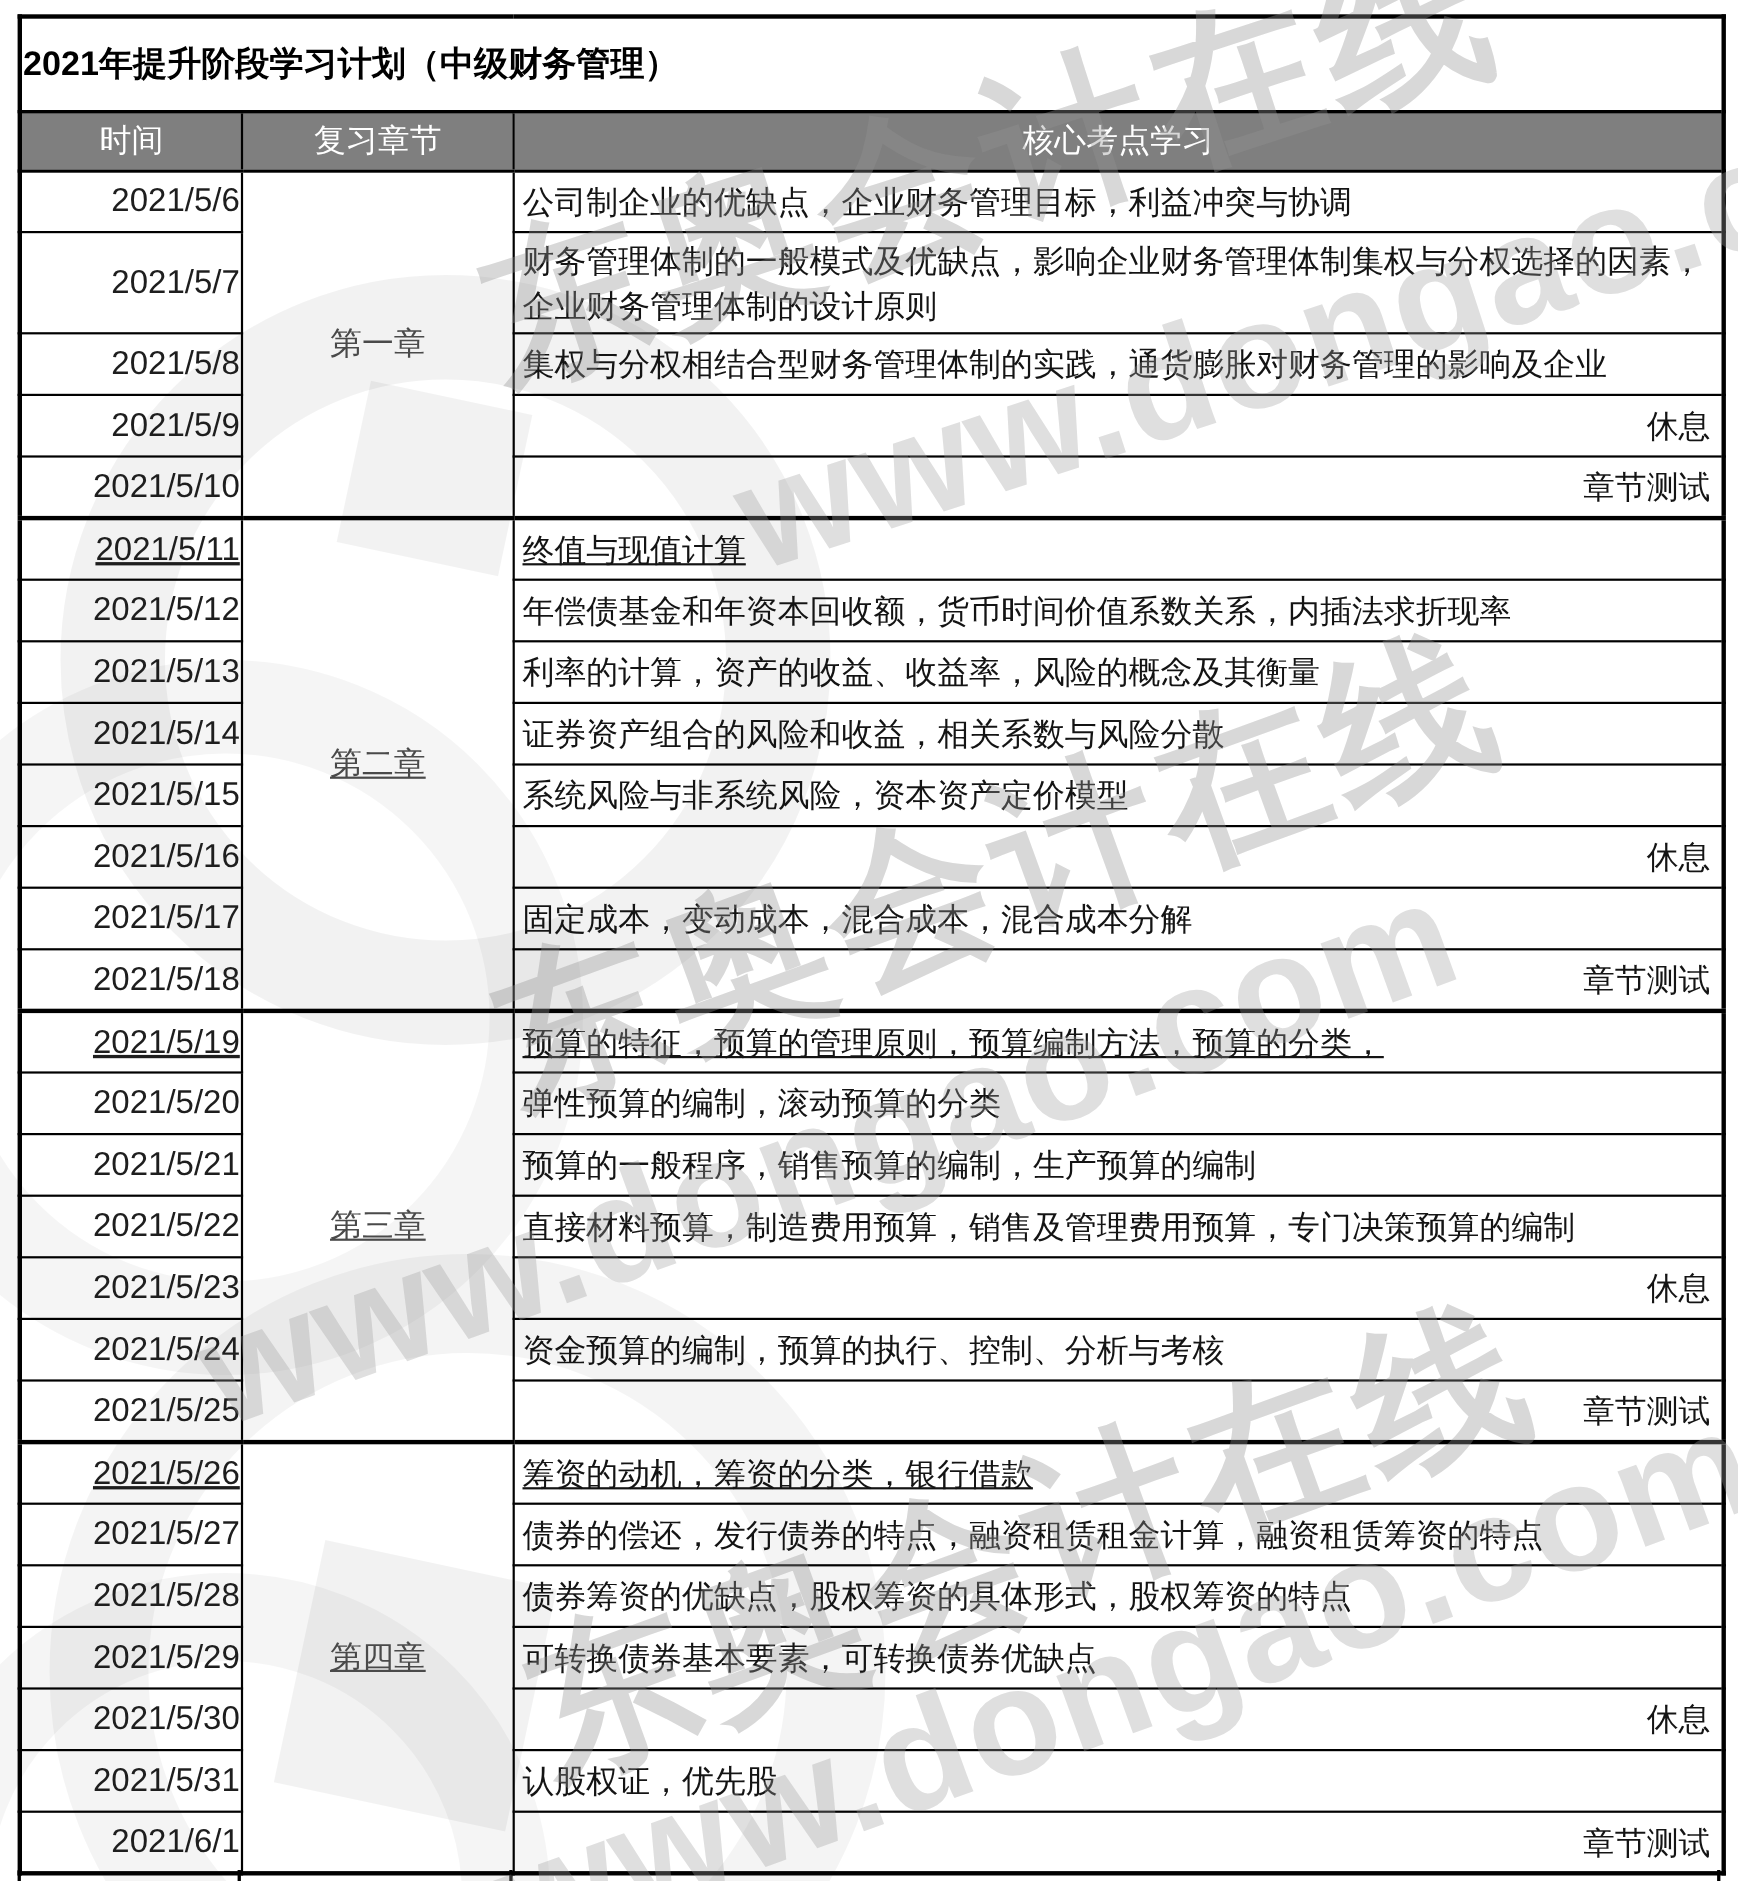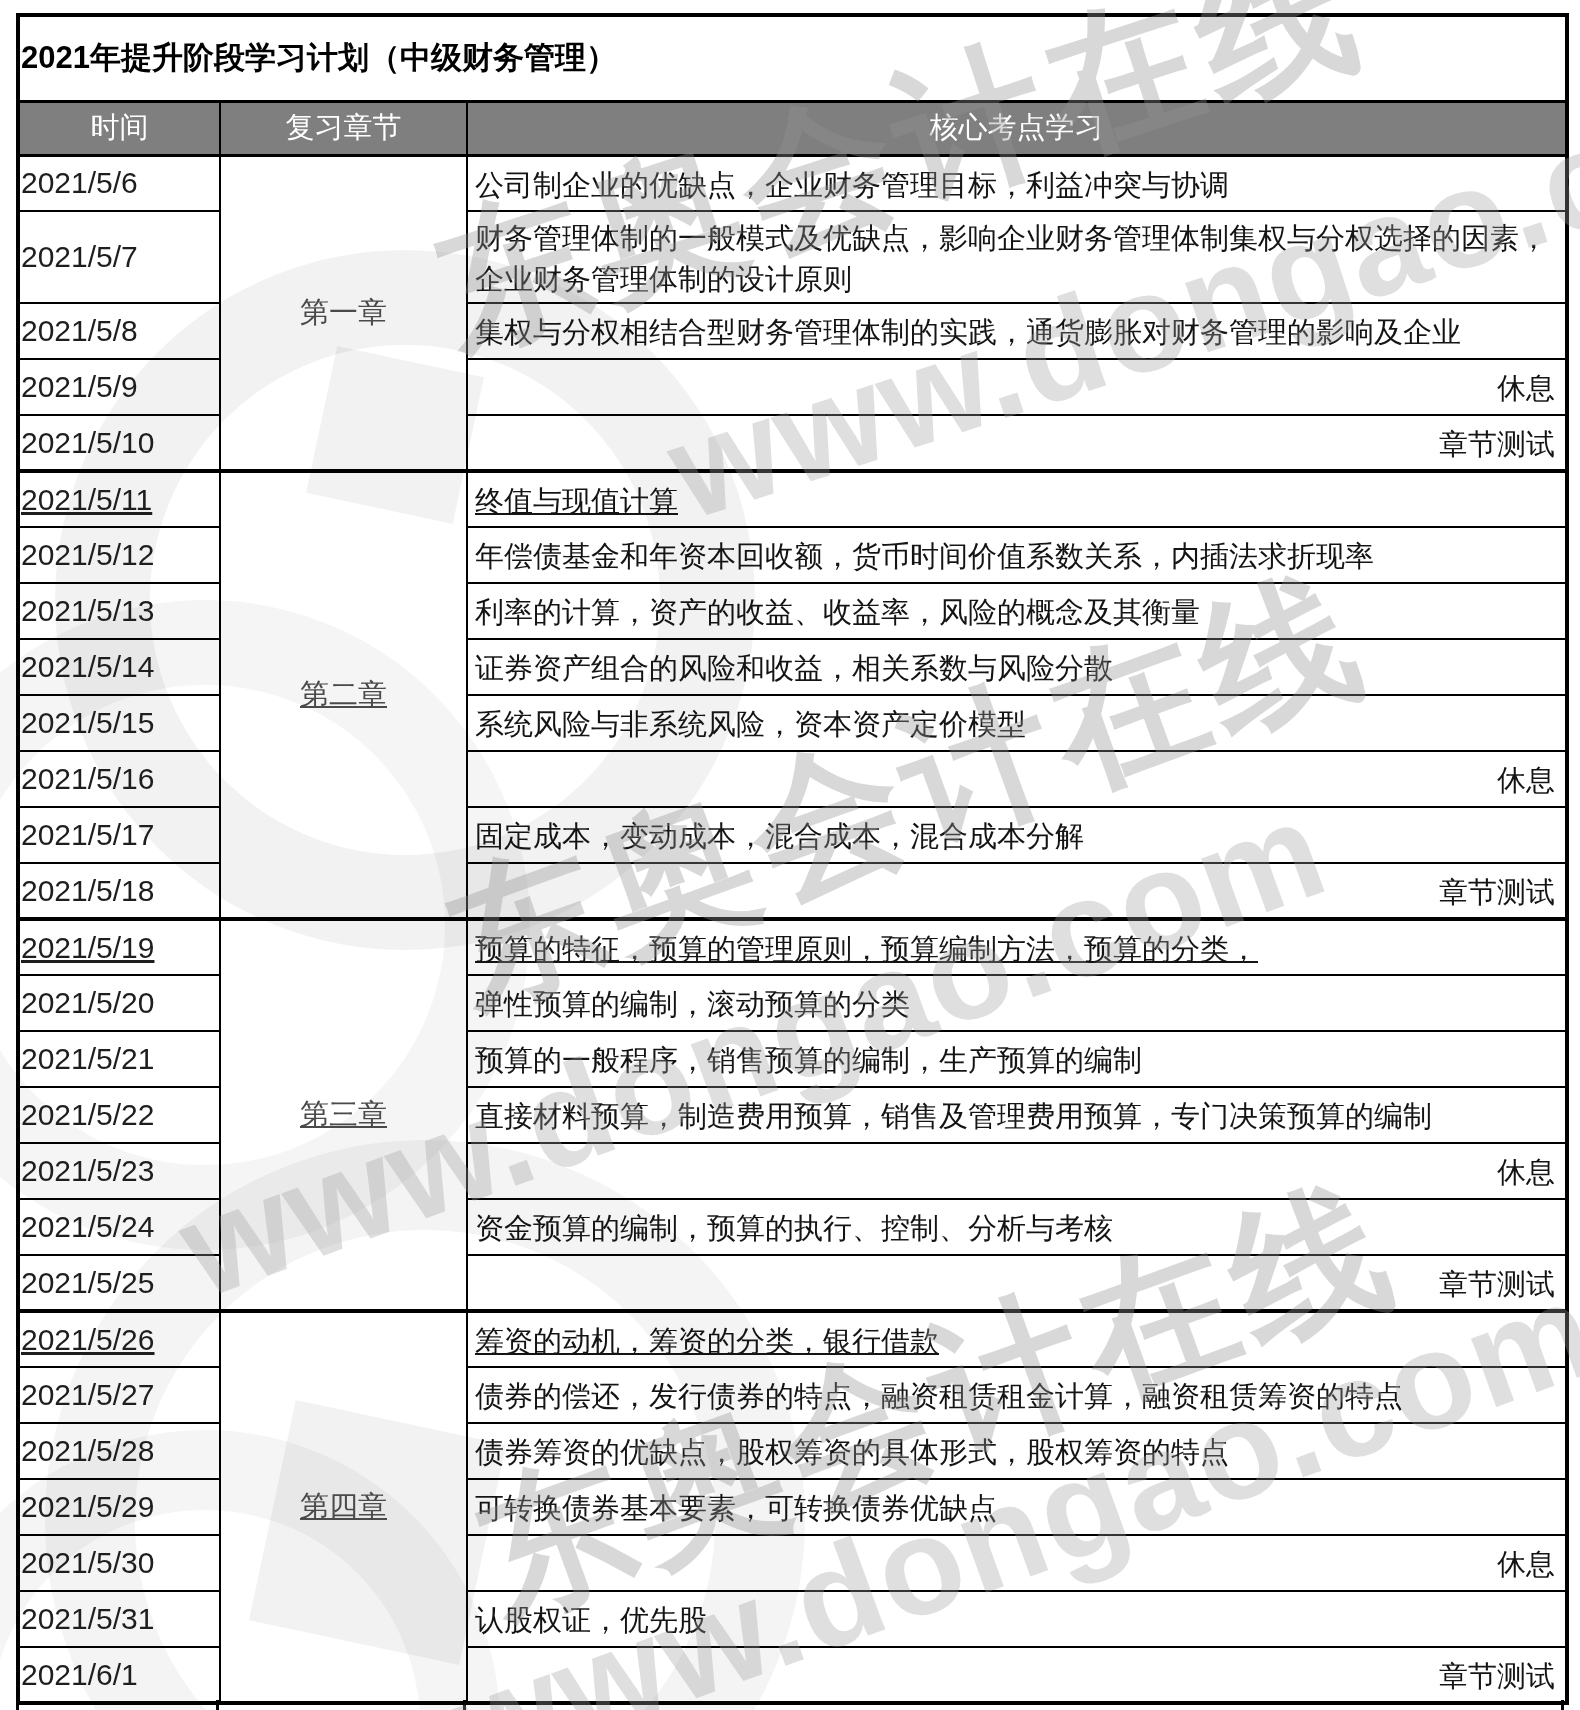--- a/index.html
+++ b/index.html
@@ -33,21 +33,21 @@
     text-align:left;vertical-align:middle;
     font-size:31px;font-weight:bold;color:#000;
     border-bottom:3px solid #000 !important;
   }
   .plan-table th{
     background:#7f7f7f;color:#ffffff;
     font-size:29px;font-weight:normal;text-align:center;vertical-align:middle;
     border-bottom:3px solid #000;
   }
   td.date{
-    text-align:left;vertical-align:middle;
+    text-align:right;vertical-align:middle;
     font-size:30px;color:#1e1e1e;
   }
   td.chapter{
     text-align:center;vertical-align:middle;
     font-size:29px;color:#4a4a4a;
   }
   td.topic{
     text-align:left;vertical-align:middle;
     font-size:29px;color:#141414;line-height:1.42;
     padding:4px 10px 0 7px;

